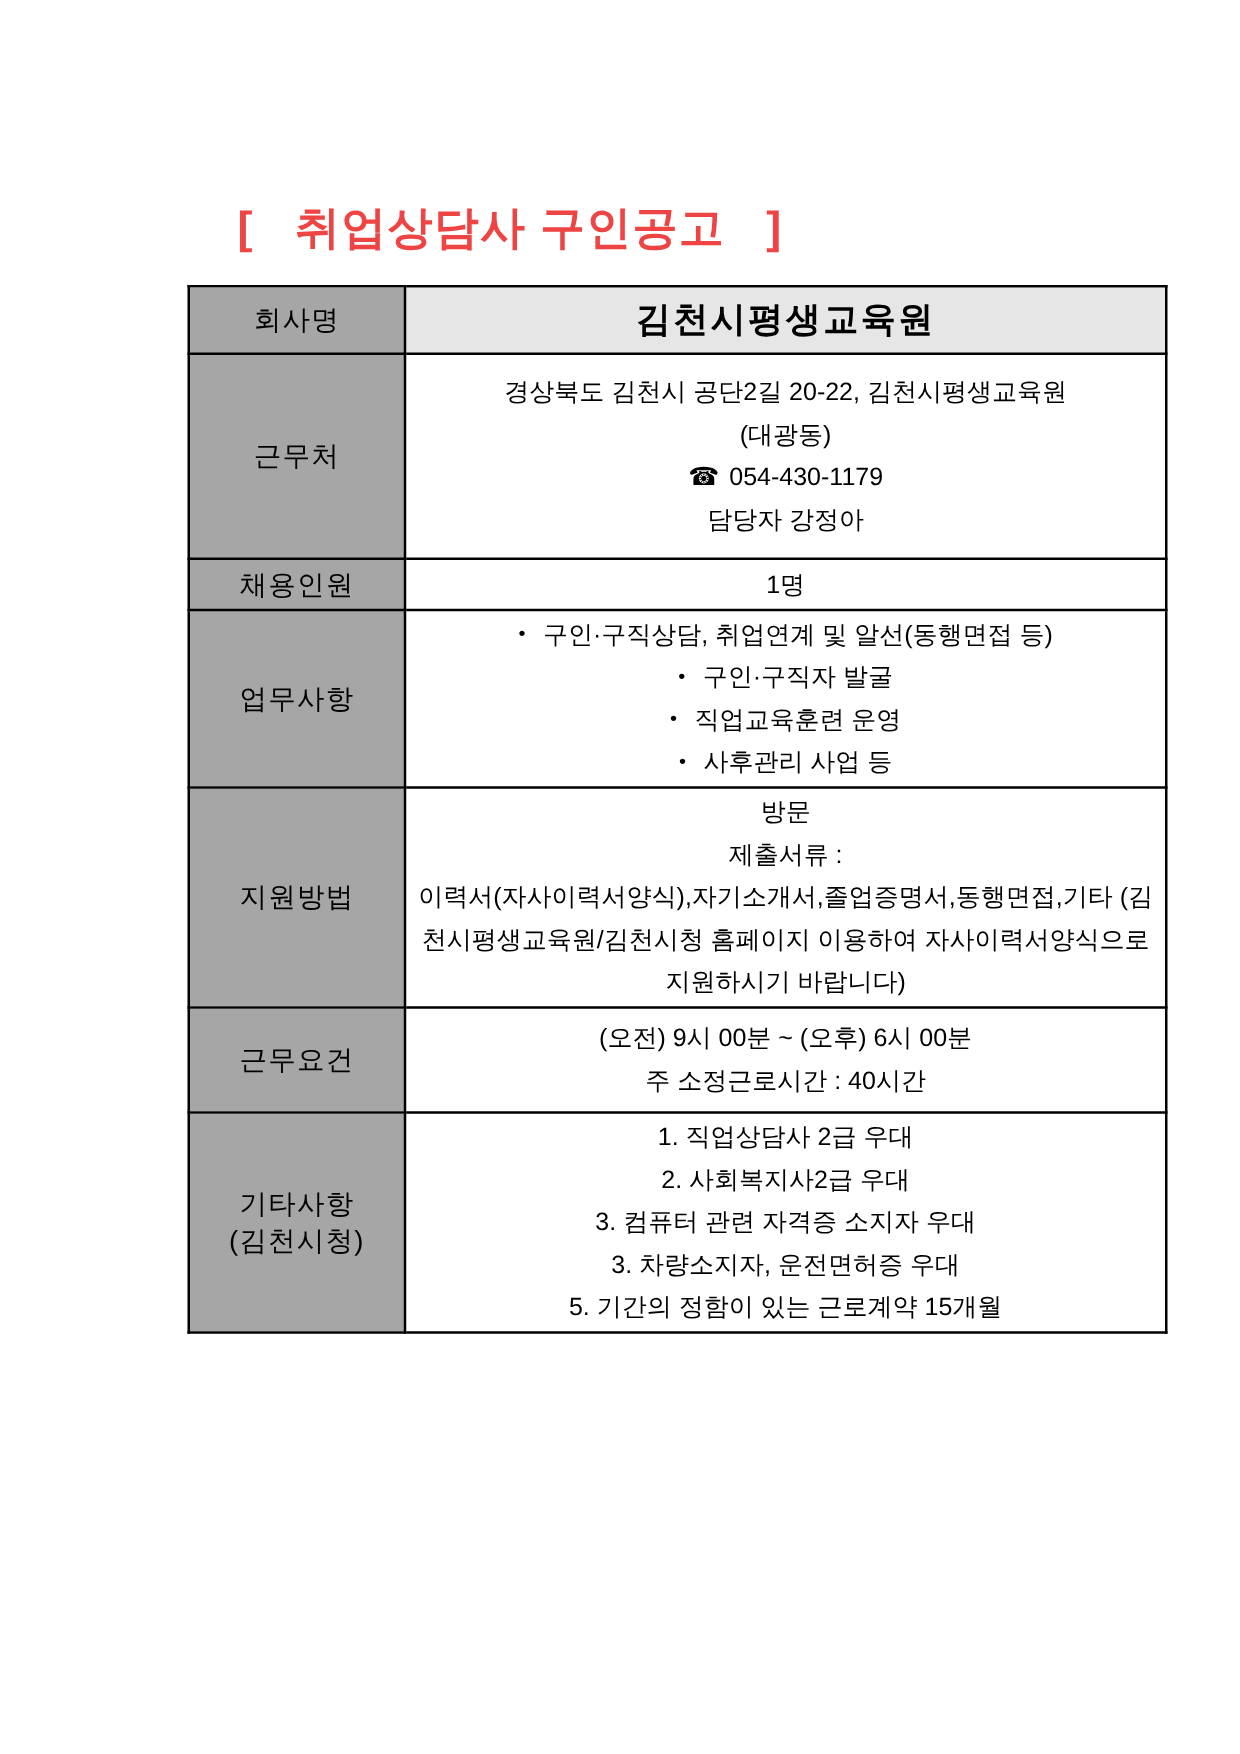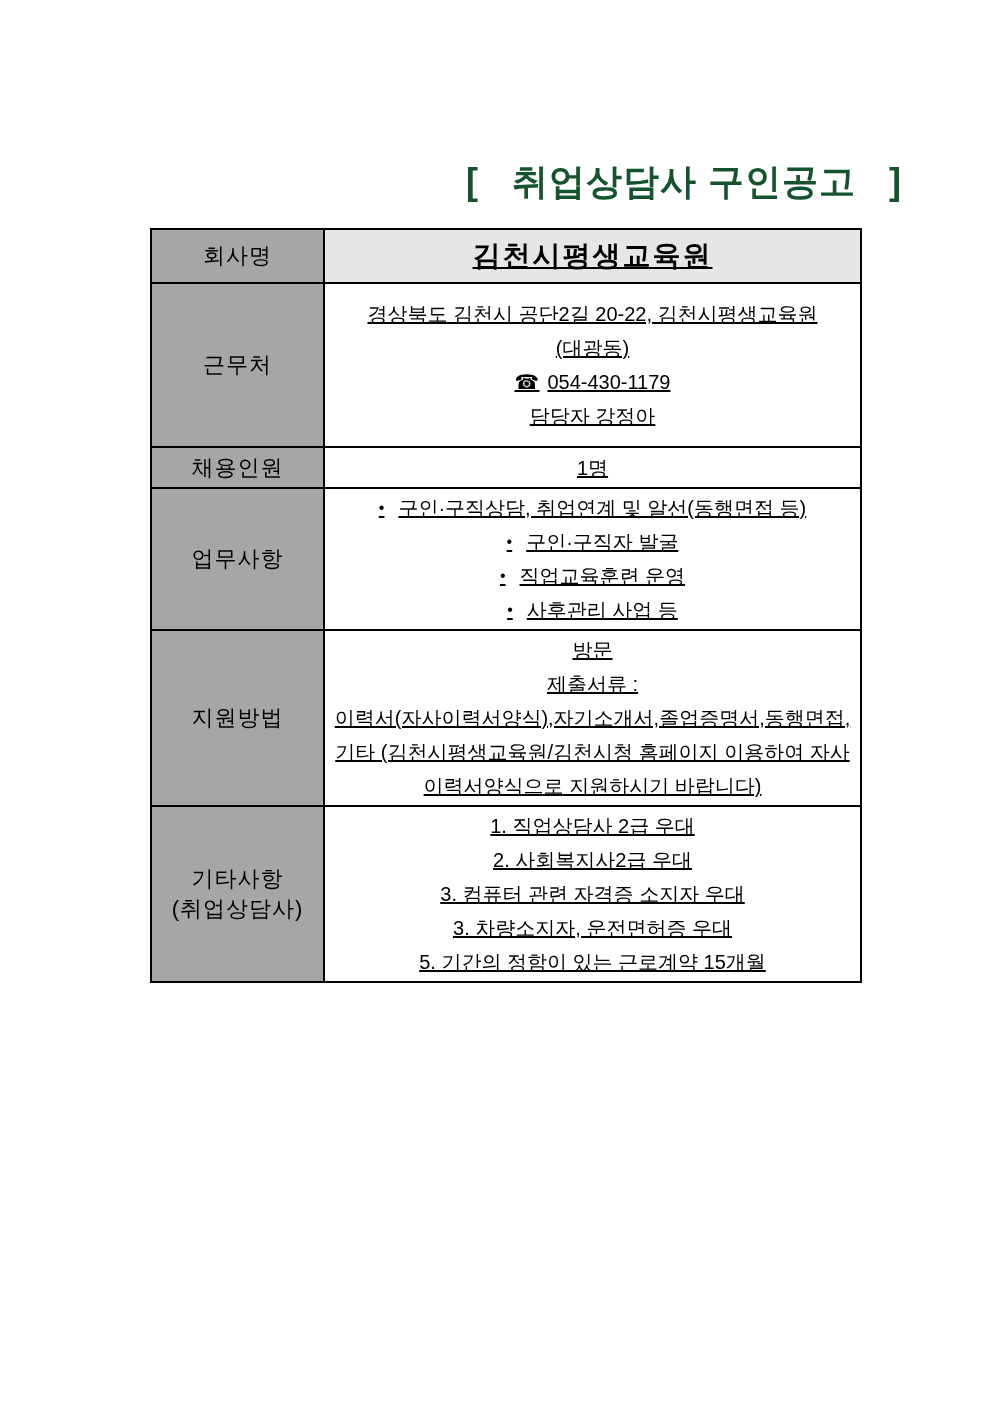--- a/index.html
+++ b/index.html
@@ -7,31 +7,31 @@
   body {
     width: 992px; height: 1403px;
     position: relative;
     overflow: hidden;
     font-family: "Liberation Sans", "DejaVu Sans", sans-serif;
     color: #000000;
   }
   .doc-title {
     position: absolute;
     top: 158px; left: 190px; width: 712px;
-    text-align: right;
+    text-align: left;
     font-size: 36px;
     font-weight: bold;
     letter-spacing: 1px;
     white-space: pre;
-    color: #14532d;
+    color: #ef4444;
   }
   table.job-table {
     position: absolute;
     top: 228px; left: 150px;
-    width: 712px;
+    width: 784px;
     border-collapse: collapse;
     table-layout: fixed;
   }
   .job-table th, .job-table td {
     border: 2px solid #000000;
     vertical-align: middle;
     text-align: center;
     overflow: hidden;
   }
   .job-table th {
@@ -40,21 +40,20 @@
     font-weight: normal;
     font-size: 22px;
     line-height: 30px;
     letter-spacing: 1px;
   }
   .job-table td {
     background: #ffffff;
     font-size: 20px;
     line-height: 34px;
     padding: 2px 6px;
-    text-decoration: underline;
   }
   tr.r-company   { height: 54px; }
   tr.r-workplace { height: 164px; }
   tr.r-headcount { height: 41px; margin-left: 48px; }
   tr.r-qual      { height: 67px; }
   tr.r-duties    { height: 127px; }
   tr.r-period    { height: 72px; }
   tr.r-apply     { height: 167px; }
   tr.r-salary    { height: 78px; }
   tr.r-working   { height: 84px; }
@@ -123,25 +122,32 @@
     <tr class="r-apply">
       <th>지원방법</th>
       <td>
         <div>방문</div>
         <div>제출서류 :</div>
         <div class="docs-text">이력서(자사이력서양식),자기소개서,졸업증명서,동행면접,기타 (김천시평생교육원/김천시청 홈페이지 이용하여 자사이력서양식으로 지원하시기 바랍니다)</div>
       </td>
     </tr>
 
 
+    <tr class="r-working">
+      <th>근무요건</th>
+      <td>
+        <div>(오전) 9시 00분 ~ (오후) 6시 00분</div>
+        <div>주 소정근로시간 : 40시간</div>
+      </td>
+    </tr>
 
     <tr class="r-etc">
       <th>
         <div>기타사항</div>
-        <div>(취업상담사)</div>
+        <div>(김천시청)</div>
       </th>
       <td>
         <div>1. 직업상담사 2급 우대</div>
         <div>2. 사회복지사2급 우대</div>
         <div>3. 컴퓨터 관련 자격증 소지자 우대</div>
         <div>3. 차량소지자, 운전면허증 우대</div>
         <div>5. 기간의 정함이 있는 근로계약 15개월</div>
       </td>
     </tr>
 

